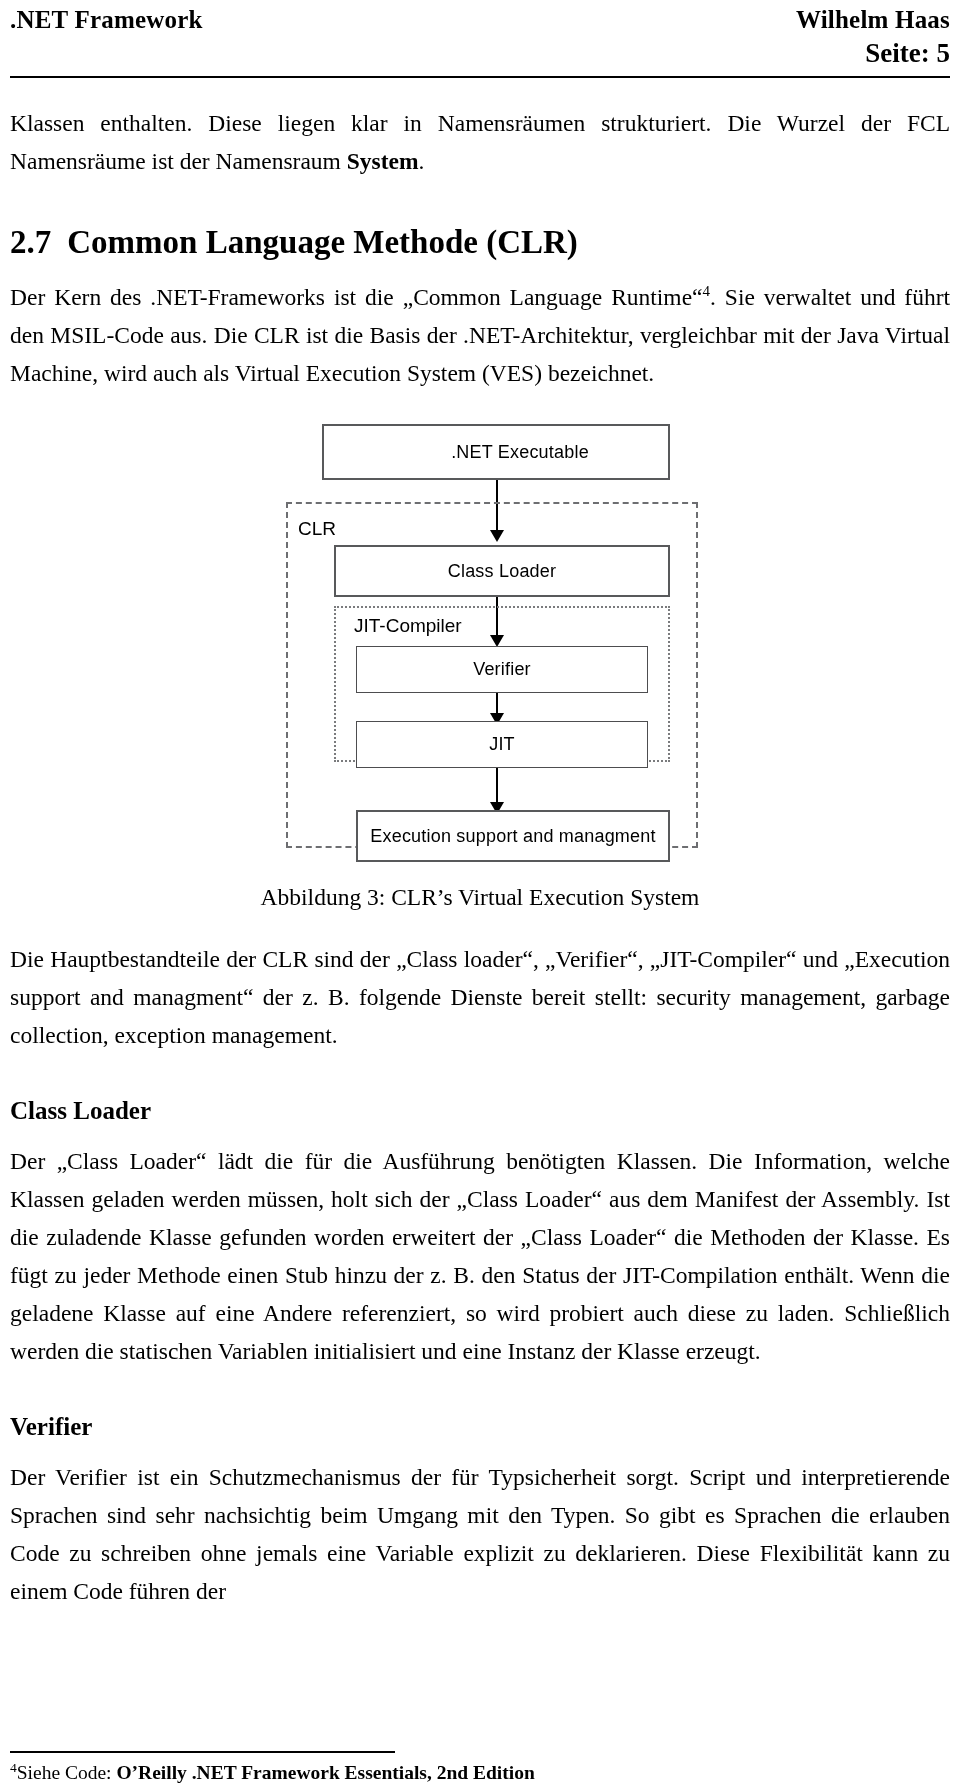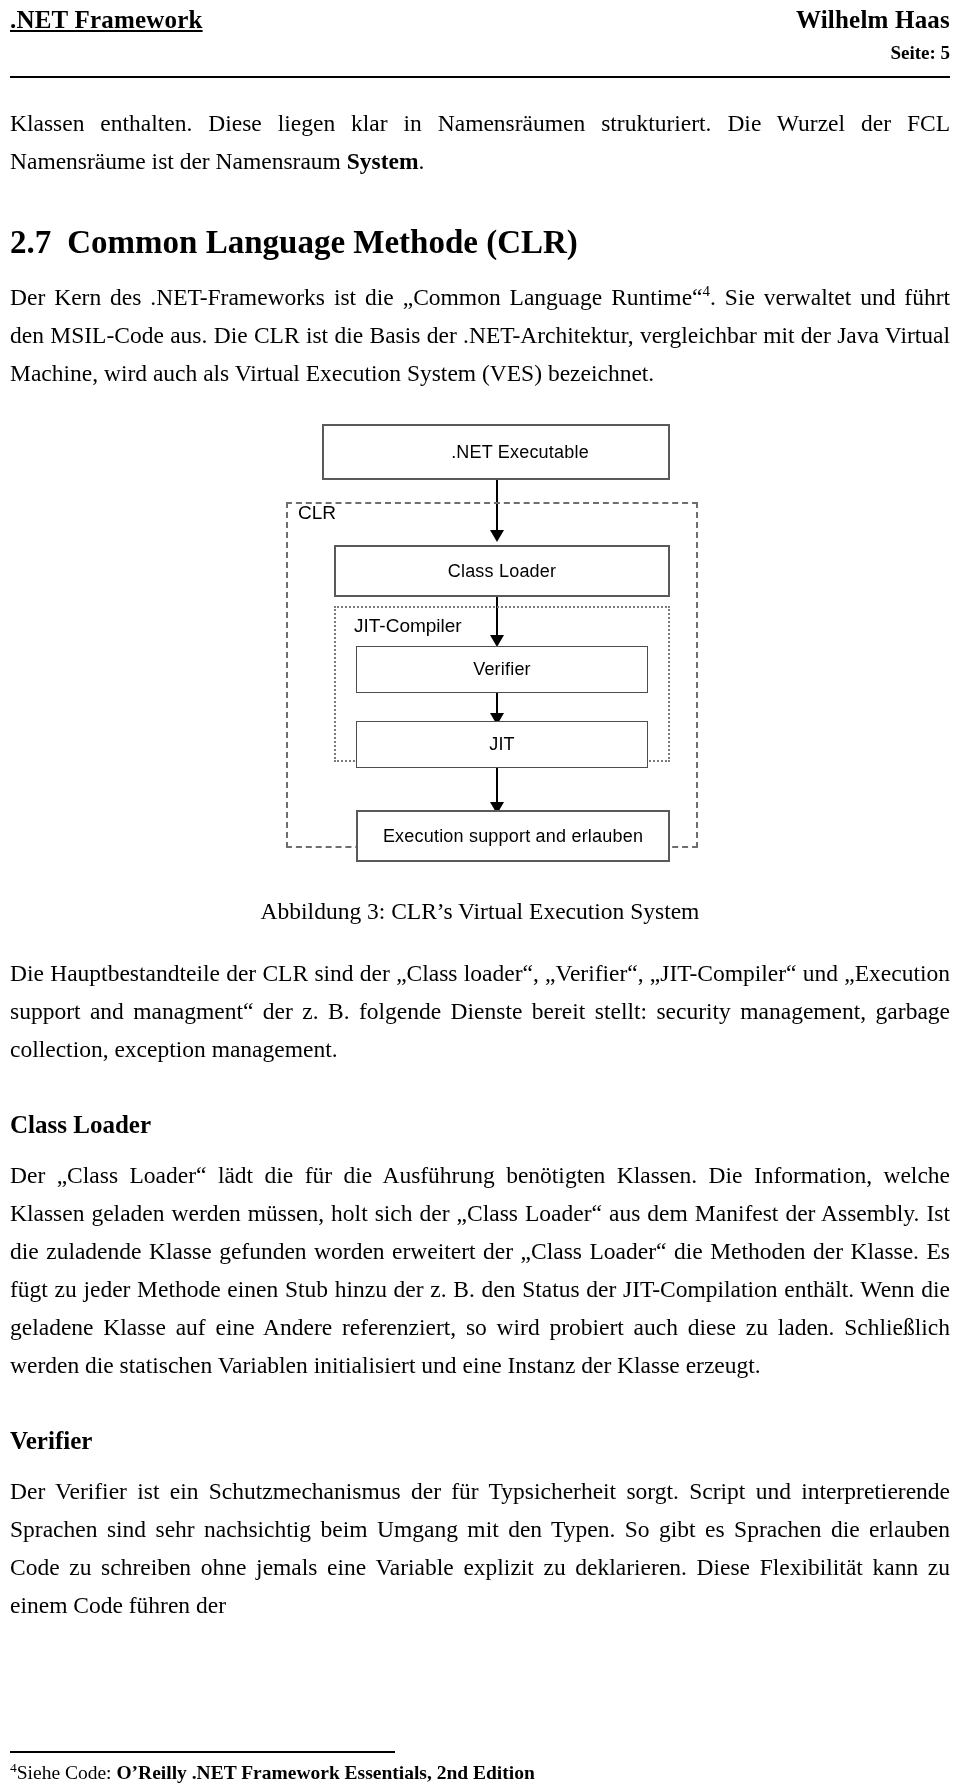--- a/index.html
+++ b/index.html
@@ -32,26 +32,26 @@
   }
   .header-row {
     display: flex;
     align-items: baseline;
     justify-content: space-between;
     font-weight: bold;
     font-size: 25px;
     line-height: 32px;
     letter-spacing: 0.2px;
   }
-  .header-left { white-space: nowrap; text-decoration: underline; }
+  .header-left { white-space: nowrap; }
   .header-right { text-align: right; white-space: nowrap; }
   .header-row2 {
     text-align: right;
     font-weight: bold;
-    font-size: 19px;
+    font-size: 27px;
     line-height: 30px;
     padding-top: 2px;
   }
   .header-rule {
     margin-top: 8px;
     border-top: 2.5px solid #000;
     width: 100%;
   }
 
   
@@ -156,21 +156,21 @@
     width: 0; height: 0;
     border-left: 7px solid transparent;
     border-right: 7px solid transparent;
     border-top: 12px solid #000;
   }
 
   .figcaption {
     text-align: center;
     font-size: 23.5px;
     line-height: 34px;
-    margin-top: 36px;
+    margin-top: 22px;
   }
 
   
   .footnote-area {
     position: absolute;
     left: 10px;
     bottom: 6px;
     width: 940px;
   }
   .footnote-rule {
@@ -224,21 +224,21 @@
       <div class="diagram">
 
         <div class="dbox" style="left:42px; top:6px; width:348px; height:56px;padding-left:48px;">
           <span>.NET Executable</span>
         </div>
 
         <div class="arrow" style="left:216px; top:62px; height:54px;"></div>
         <div class="arrow-head" style="left:210px; top:112px;"></div>
 
         <div class="dashed-group" style="left:6px; top:84px; width:412px; height:346px;"></div>
-        <div class="group-label" style="left:18px; top:84px;text-align:center;">CLR</div>
+        <div class="group-label" style="left:18px; top:100px;text-align:center;">CLR</div>
 
         <div class="dbox" style="left:54px; top:127px; width:336px; height:52px;">
           <span>Class Loader</span>
         </div>
 
         <div class="arrow" style="left:216px; top:179px; height:42px;"></div>
         <div class="arrow-head" style="left:210px; top:217px;"></div>
 
         <div class="dotted-group" style="left:54px; top:188px; width:336px; height:156px;"></div>
         <div class="group-label" style="left:74px; top:197px;">JIT-Compiler</div>
@@ -251,21 +251,21 @@
         <div class="arrow-head" style="left:210px; top:295px;"></div>
 
         <div class="dbox thin" style="left:76px; top:303px; width:292px; height:47px;">
           <span>JIT</span>
         </div>
 
         <div class="arrow" style="left:216px; top:350px; height:38px;"></div>
         <div class="arrow-head" style="left:210px; top:384px;"></div>
 
         <div class="dbox" style="left:76px; top:392px; width:314px; height:52px;">
-          <span>Execution support and erlauben</span>
+          <span>Execution support and managment</span>
         </div>
 
       </div>
 
       <div class="figcaption">Abbildung 3: CLR’s Virtual Execution System</div>
     </div>
 
     <div class="spacer-md"></div>
 
     <p class="para">Die Hauptbestandteile der CLR sind der „Class loader“, „Verifier“, „JIT-Compiler“ und „Execution support and managment“ der z. B. folgende Dienste bereit stellt: security management, garbage collection, exception management.</p>

